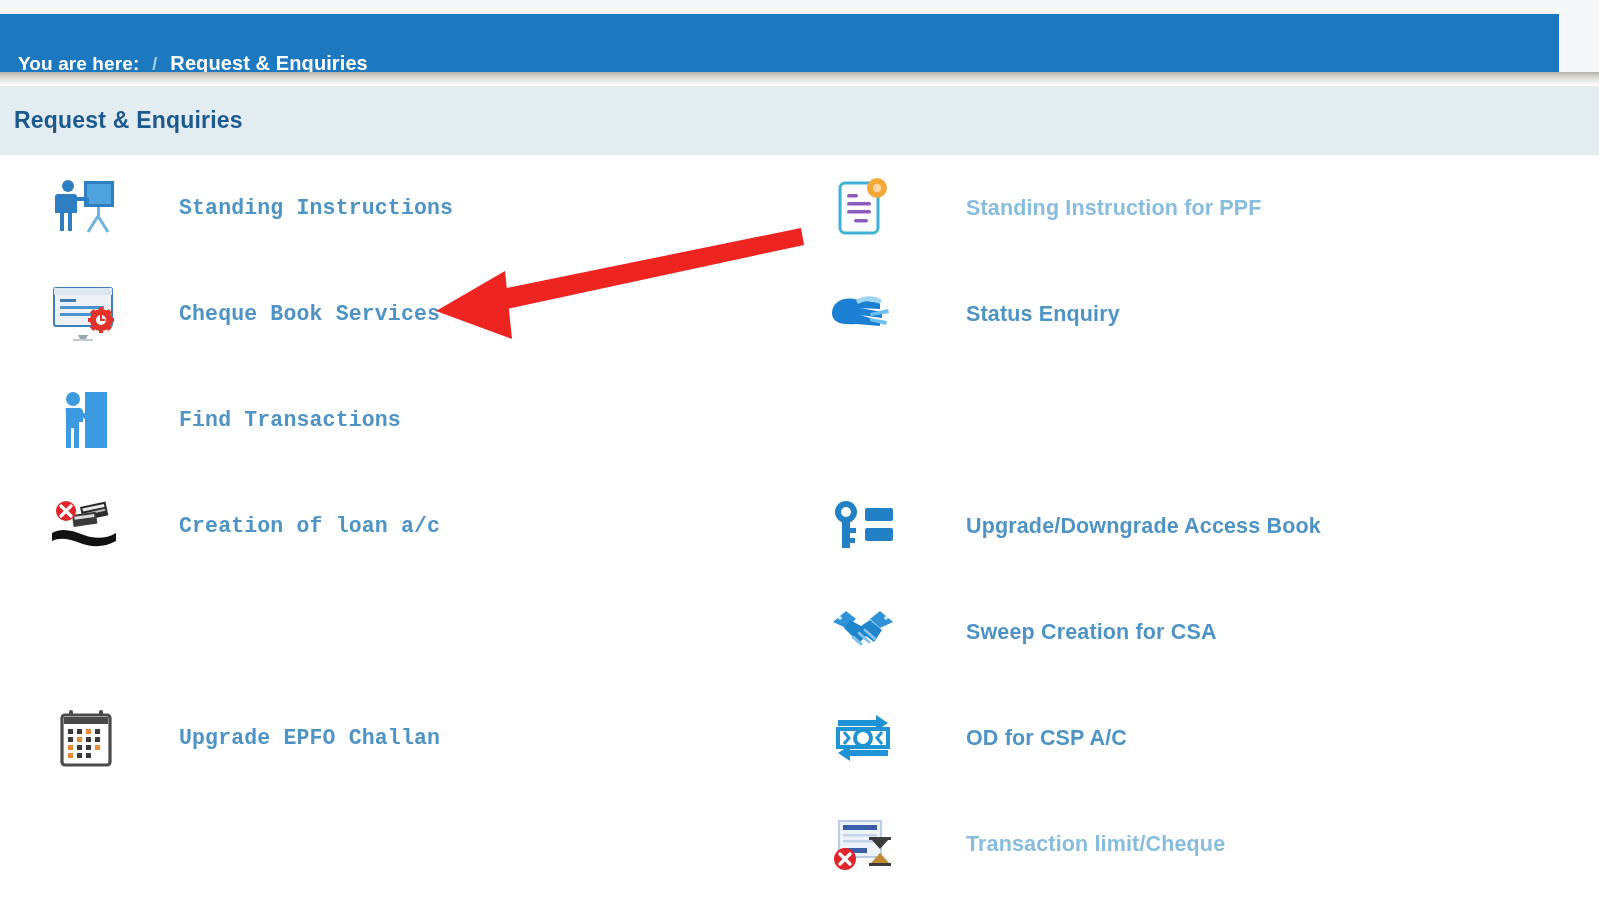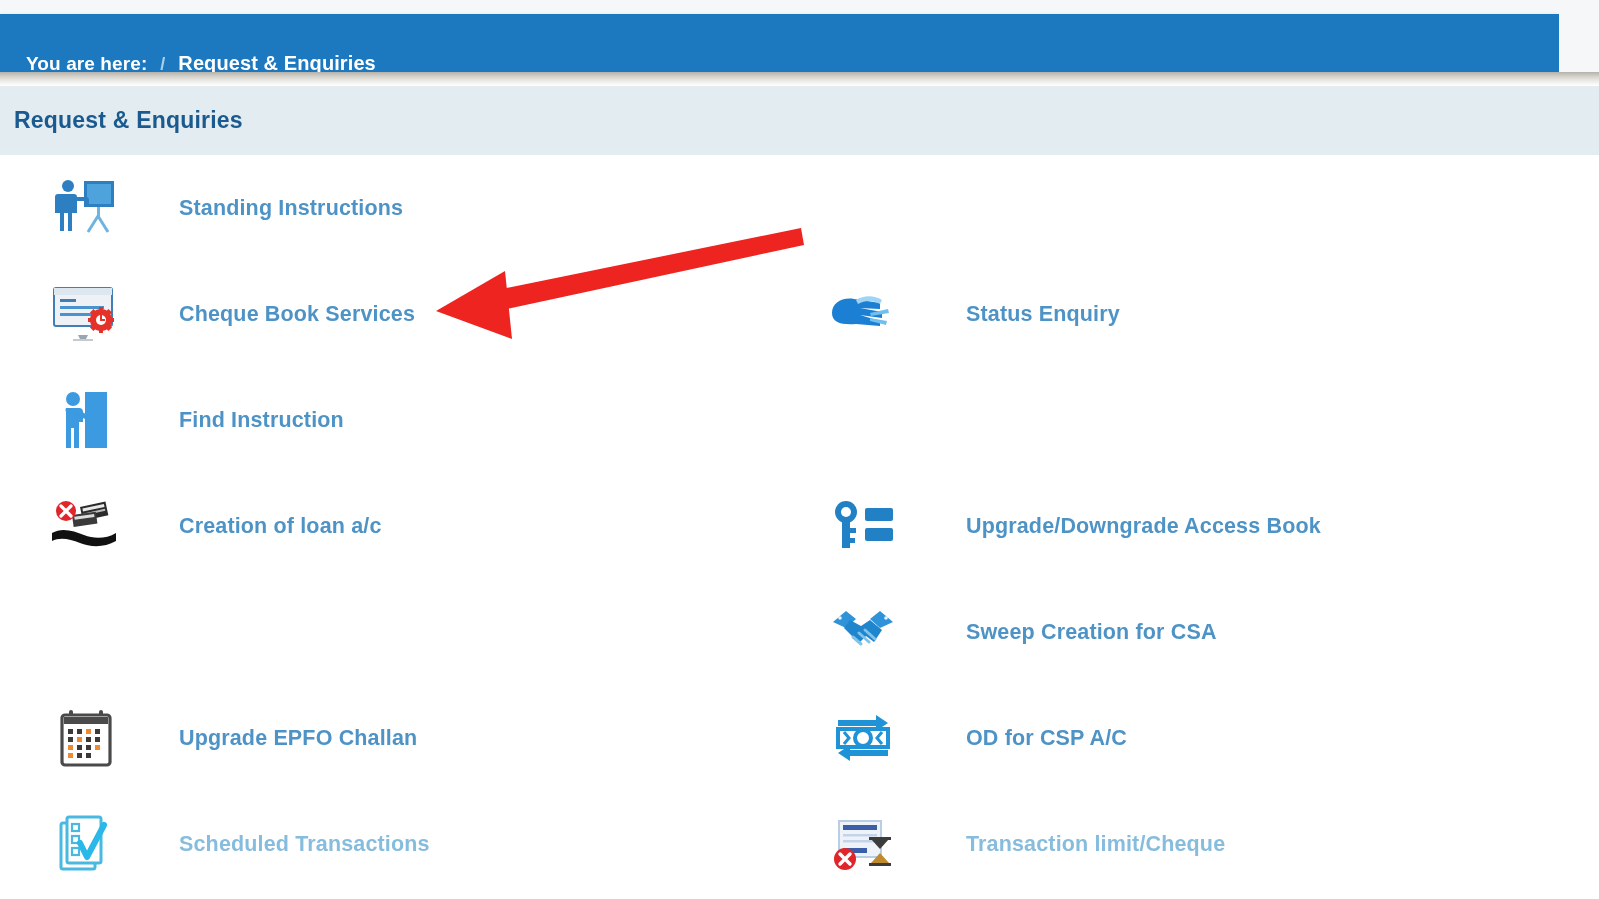--- a/index.html
+++ b/index.html
@@ -29,21 +29,21 @@
     position: absolute; left: 0; top: 14px;
     width: 1559px; height: 58px;
     background: #1c78bf;
     display: flex;
     align-items: center;
     box-shadow: 0 2px 4px rgba(0,0,0,0.28);
   }
   .breadcrumb-inner {
     display: flex;
     align-items: baseline;
-    padding-left: 26px;
+    padding-left: 18px;
     margin-top: 40px;
   }
   .bc-prefix {
     color: #ffffff;
     font-size: 19px;
     font-weight: bold;
     letter-spacing: 0.1px;
   }
   .bc-sep {
     color: #a9d0ea;
@@ -121,21 +121,21 @@
   .col-left .icon-wrap  { margin-left: 38px; }
   .col-right .icon-wrap { margin-left: 25px; }
 
   .tile .tile-label {
     color: #4e93c6;
     font-size: 21.5px;
     font-weight: bold;
     letter-spacing: 0.15px;
     white-space: nowrap;
   }
-  .col-left .tile-label  { margin-left: 45px; }
+  .col-left .tile-label  { margin-left: 45px; font-family: Liberation Mono, monospace; }
   .col-right .tile-label { margin-left: 55px; }
 
   .tile.muted .tile-label { color: #86bcdd; }
 
   svg { display: block; }
 
   
   .annot-arrow {
     position: absolute;
     left: 0; top: 0;
@@ -216,21 +216,21 @@
 
       <div class="tile" style="top:212px">
         <div class="icon-wrap">
           <svg width="50" height="60" viewBox="0 0 50 60">
             <rect x="24" y="2" width="22" height="56" fill="#3c9ae0"></rect>
             <circle cx="12" cy="9" r="7" fill="#3c9ae0"></circle>
             <path d="M5 18 h13 a4 4 0 0 1 4 4 v10 h-4 v26 h-5 v-20 h-3 v20 h-5 v-36 a4 4 0 0 1 0 -4 z" fill="#3c9ae0"></path>
             <path d="M18 20 l10 6 v5 l-12 -6 z" fill="#3c9ae0"></path>
           </svg>
         </div>
-        <span class="tile-label">Find Instruction</span>
+        <span class="tile-label">Find Transactions</span>
       </div>
 
       <div class="tile" style="top:318px">
         <div class="icon-wrap">
           <svg width="72" height="50" viewBox="0 0 72 50">
             <g transform="translate(30,6) rotate(-12)">
               <rect x="0" y="0" width="26" height="14" fill="#2b2b2b"></rect>
               <rect x="2" y="2" width="22" height="3" fill="#e9e9e9"></rect>
               <rect x="2" y="7" width="22" height="2" fill="#bdbdbd"></rect>
             </g>
@@ -271,38 +271,39 @@
               <rect x="19" y="29" width="5" height="5"></rect>
               <rect x="10" y="37" width="5" height="5"></rect>
               <rect x="37" y="37" width="5" height="5"></rect>
               <rect x="10" y="45" width="5" height="5"></rect>
             </g>
           </svg>
         </div>
         <span class="tile-label">Upgrade EPFO Challan</span>
       </div>
 
-      <div class="tile muted" style="top:636px">
-        <div class="icon-wrap">
-          <svg width="56" height="62" viewBox="0 0 56 62">
-            <rect x="3" y="10" width="34" height="46" rx="2" fill="#ffffff" stroke="#49b9e0" stroke-width="3"></rect>
-            <rect x="9" y="4" width="34" height="46" rx="2" fill="#ffffff" stroke="#49b9e0" stroke-width="3"></rect>
-            <rect x="14" y="11" width="7" height="7" fill="none" stroke="#49b9e0" stroke-width="2.2"></rect>
-            <rect x="14" y="23" width="7" height="7" fill="none" stroke="#49b9e0" stroke-width="2.2"></rect>
-            <rect x="14" y="35" width="7" height="7" fill="none" stroke="#49b9e0" stroke-width="2.2"></rect>
-            <path d="M22 30 L29 44 L46 12" stroke="#2ab8e8" stroke-width="6" fill="none" stroke-linecap="round" stroke-linejoin="round"></path>
-          </svg>
-        </div>
-        <span class="tile-label">Scheduled Transactions</span>
-      </div>
 
     </div>
 
     <div class="column col-right">
 
+      <div class="tile muted" style="top:0px">
+        <div class="icon-wrap">
+          <svg width="58" height="62" viewBox="0 0 58 62">
+            <rect x="6" y="6" width="38" height="50" rx="5" fill="#ffffff" stroke="#3eb0d5" stroke-width="3"></rect>
+            <rect x="13" y="17" width="11" height="3.5" rx="1.7" fill="#8c5bbd"></rect>
+            <rect x="13" y="25" width="24" height="3.5" rx="1.7" fill="#8c5bbd"></rect>
+            <rect x="13" y="33" width="24" height="3.5" rx="1.7" fill="#8c5bbd"></rect>
+            <rect x="20" y="42" width="14" height="3.5" rx="1.7" fill="#8c5bbd"></rect>
+            <circle cx="43" cy="11" r="10" fill="#f4a83a"></circle>
+            <circle cx="43" cy="11" r="4" fill="#ffffff" opacity="0.55"></circle>
+          </svg>
+        </div>
+        <span class="tile-label">Standing Instruction for PPF</span>
+      </div>
 
       <div class="tile" style="top:106px">
         <div class="icon-wrap">
           <svg width="66" height="46" viewBox="0 0 66 46">
             <path d="M2 22 C2 12 12 6 24 8 L50 12 L50 18 L30 17 L52 21 L52 27 L30 24 L50 30 L50 35 L26 33 C12 34 2 32 2 22 Z" fill="#1b7fd4"></path>
             <path d="M26 9 C34 4 44 4 52 9 L50 13 C43 9 35 9 28 13 Z" fill="#9fd4f5"></path>
             <path d="M40 22 L58 18 L59 22 L41 25 Z" fill="#6fc0ef"></path>
             <path d="M40 27 L57 30 L56 34 L40 30 Z" fill="#6fc0ef"></path>
           </svg>
         </div>

